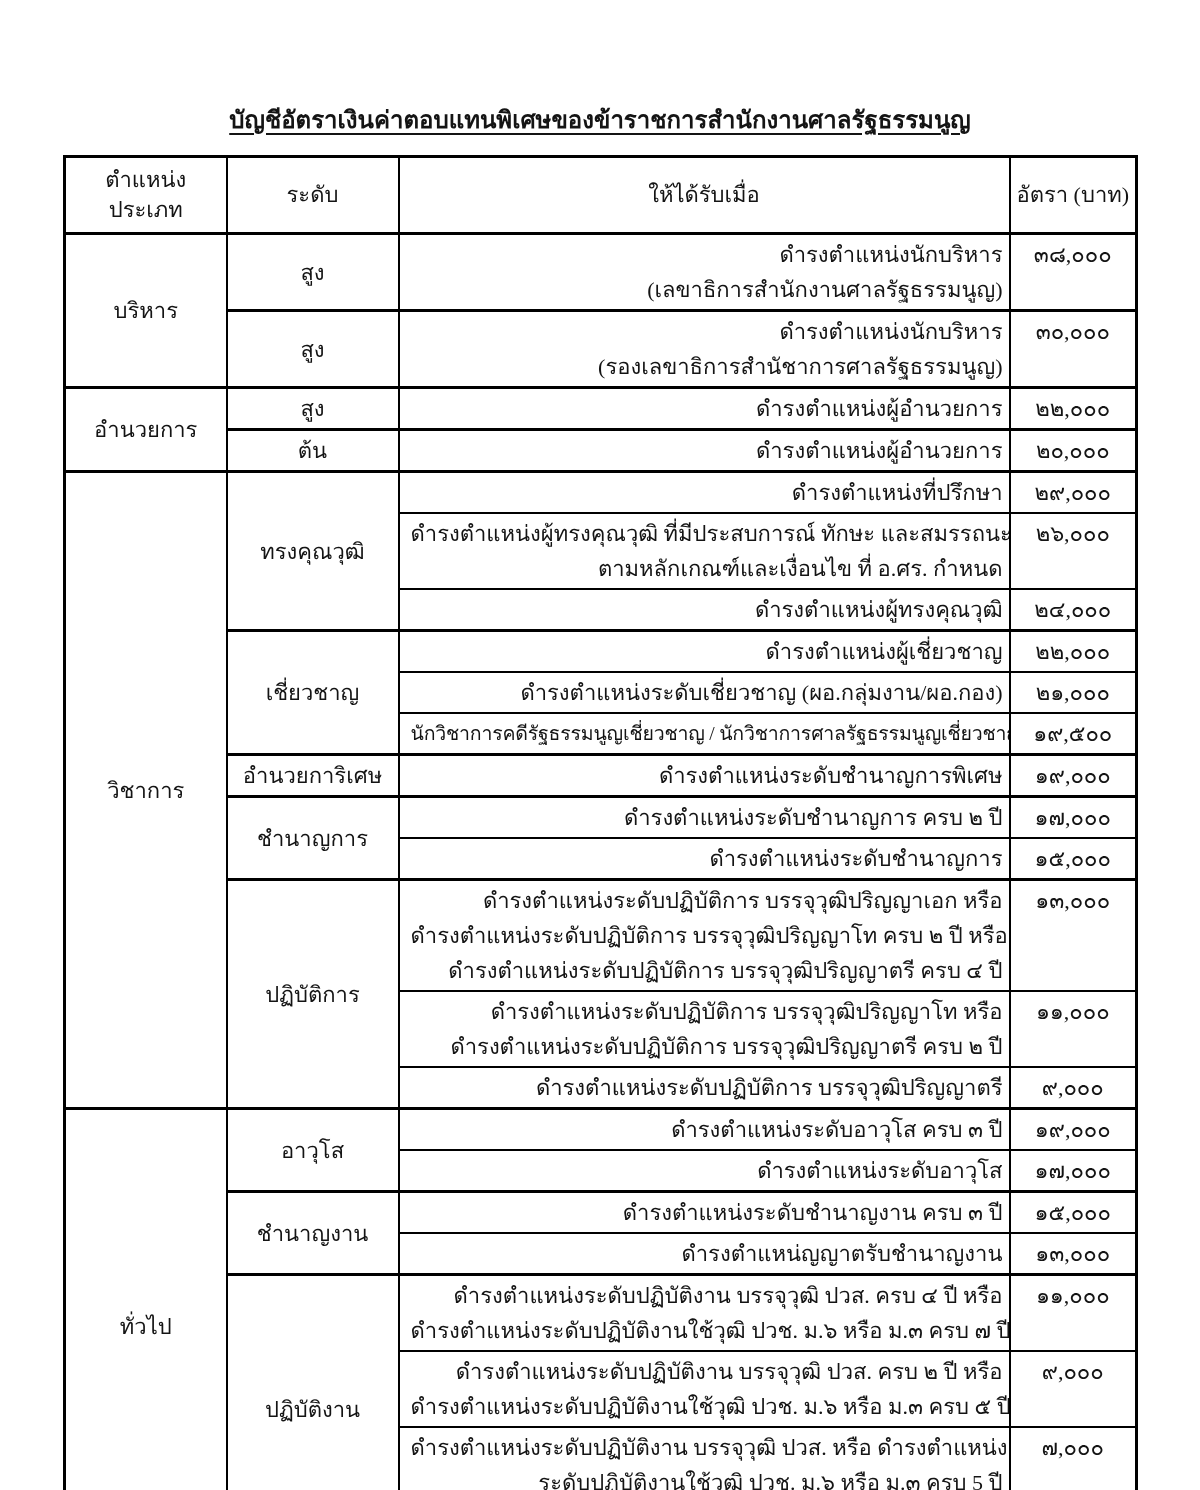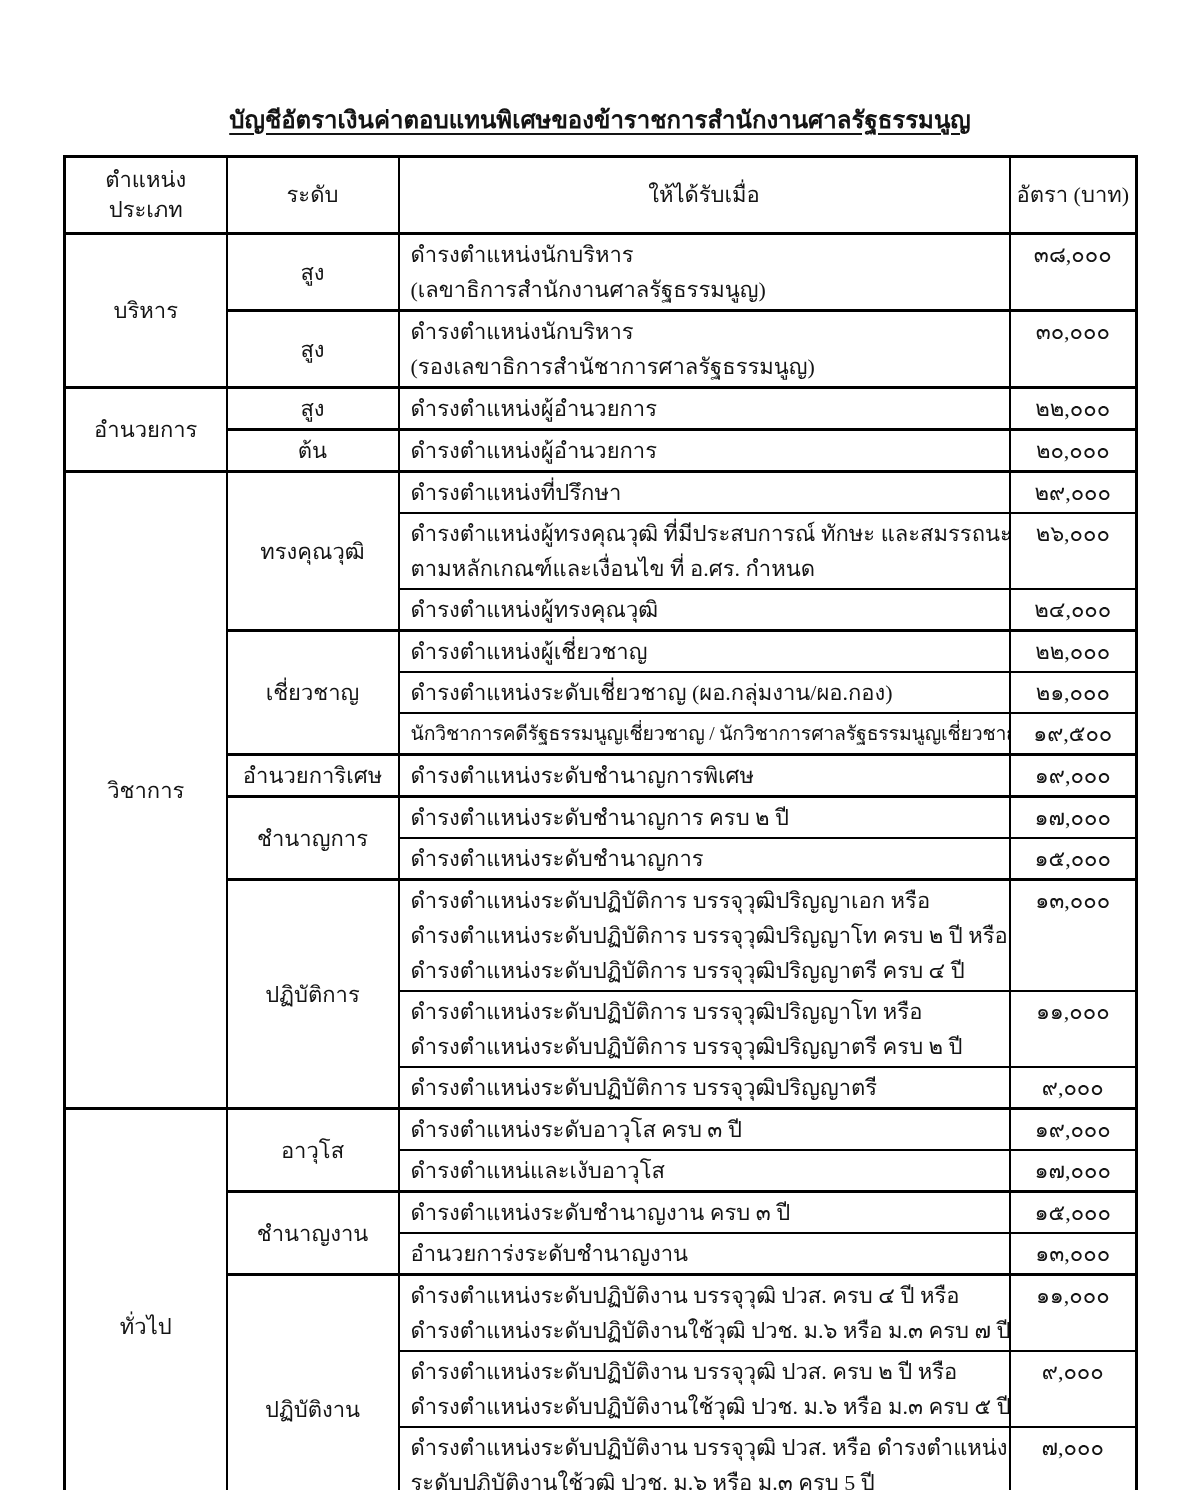--- a/index.html
+++ b/index.html
@@ -44,21 +44,21 @@
   }
   tr.section-start > td, tr.group-start > td {
     border-top: 3px solid #000;
   }
   td.type-cell, td.level-cell {
     text-align: center;
     vertical-align: middle;
     padding: 2px;
   }
   td.cond-cell {
-    text-align: left;
+    text-align: right;
     vertical-align: top;
     padding: 2px 6px 2px 11px;
   }
   td.cond-cell .line {
     line-height: 35px;
     white-space: nowrap;
   }
   td.cond-cell.compact .line {
     font-size: 19.5px;
     letter-spacing: -0.2px;
@@ -211,34 +211,34 @@
       <tr class="section-start">
         <td class="type-cell" rowspan="8">ทั่วไป</td>
         <td class="level-cell" rowspan="2">อาวุโส</td>
         <td class="cond-cell">
           <div class="line">ดำรงตำแหน่งระดับอาวุโส ครบ ๓ ปี</div>
         </td>
         <td class="rate-cell">๑๙,๐๐๐</td>
       </tr>
       <tr>
         <td class="cond-cell">
-          <div class="line">ดำรงตำแหน่และเงับอาวุโส</div>
+          <div class="line">ดำรงตำแหน่งระดับอาวุโส</div>
         </td>
         <td class="rate-cell">๑๗,๐๐๐</td>
       </tr>
       <tr class="group-start">
         <td class="level-cell" rowspan="2">ชำนาญงาน</td>
         <td class="cond-cell">
           <div class="line">ดำรงตำแหน่งระดับชำนาญงาน ครบ ๓ ปี</div>
         </td>
         <td class="rate-cell">๑๕,๐๐๐</td>
       </tr>
       <tr>
         <td class="cond-cell">
-          <div class="line">อำนวยการ่งระดับชำนาญงาน</div>
+          <div class="line">ดำรงตำแหน่ญญาตรับชำนาญงาน</div>
         </td>
         <td class="rate-cell">๑๓,๐๐๐</td>
       </tr>
       <tr class="group-start">
         <td class="level-cell" rowspan="4">ปฏิบัติงาน</td>
         <td class="cond-cell">
           <div class="line">ดำรงตำแหน่งระดับปฏิบัติงาน บรรจุวุฒิ ปวส. ครบ ๔ ปี หรือ</div>
           <div class="line">ดำรงตำแหน่งระดับปฏิบัติงานใช้วุฒิ ปวช. ม.๖ หรือ ม.๓ ครบ ๗ ปี</div>
         </td>
         <td class="rate-cell">๑๑,๐๐๐</td>

